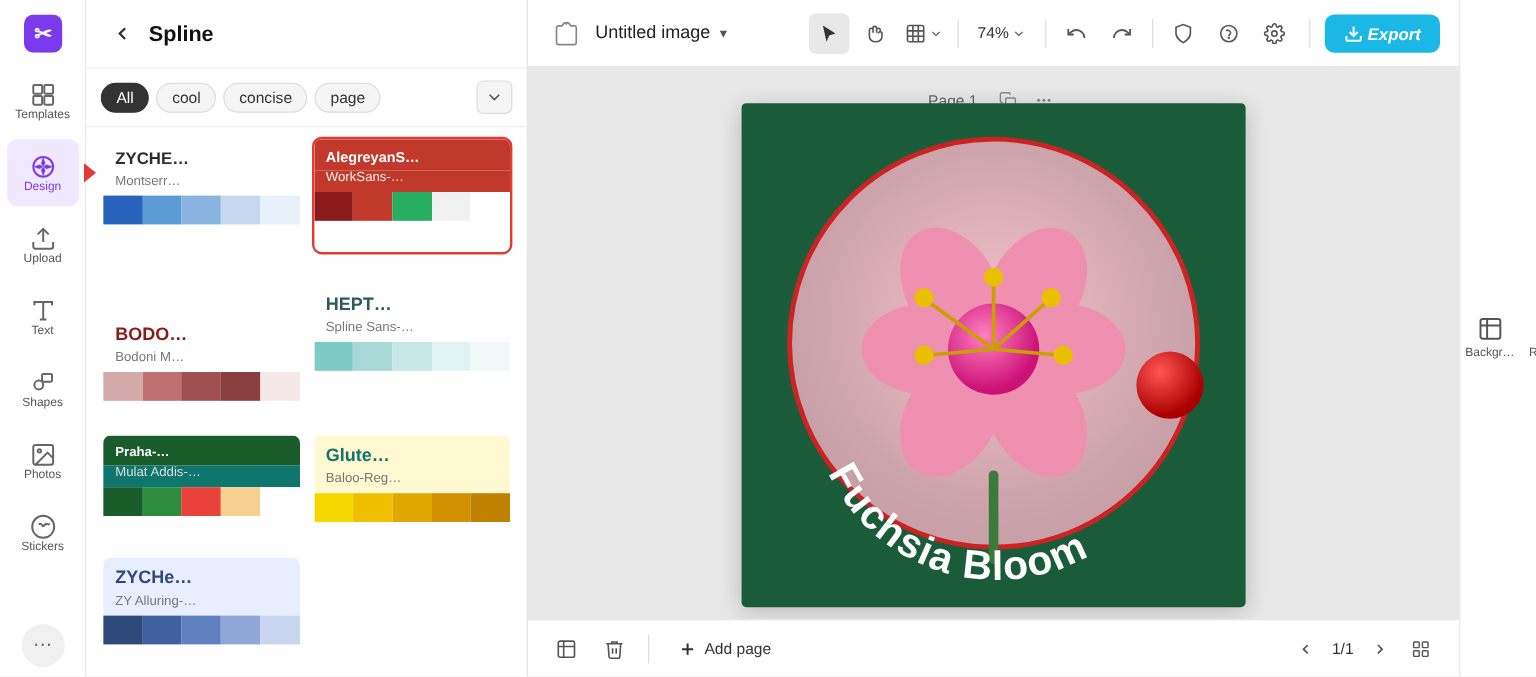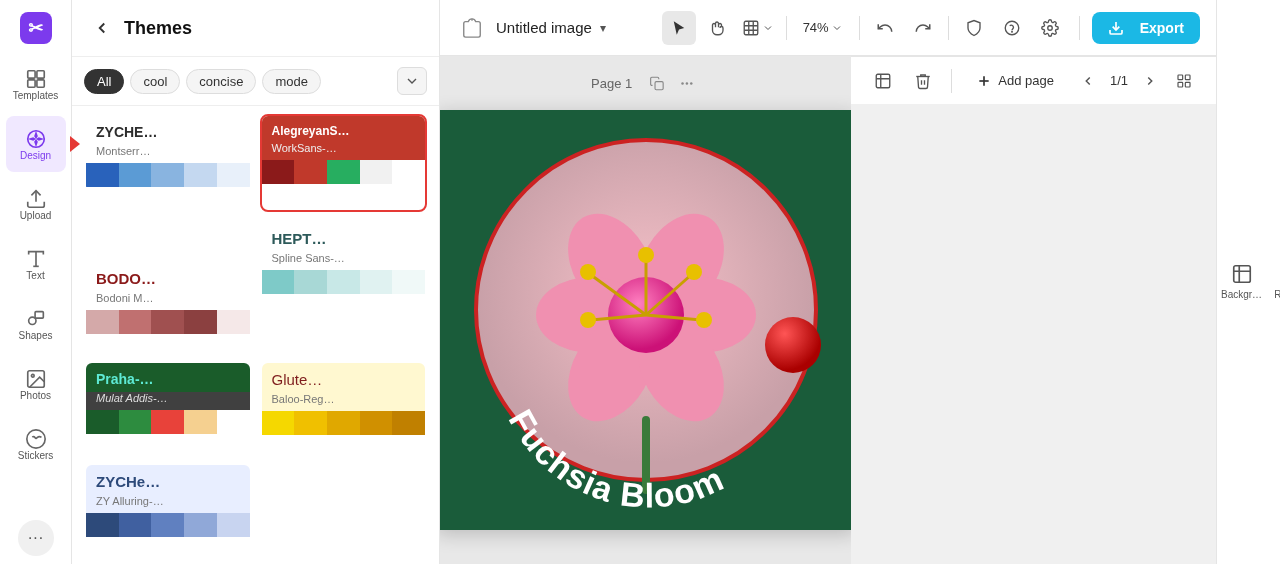--- a/index.html
+++ b/index.html
@@ -257,21 +257,22 @@
       background: #1bb8e5;
       color: #fff;
       border: none;
       border-radius: 8px;
       padding: 8px 16px;
       font-size: 14px;
       font-weight: 600;
       cursor: pointer;
       display: flex;
       align-items: center;
-      gap: 16px;
+      gap: 4px;
+      font-style: italic;
     }
 
     
     .canvas-area {
       flex: 1;
       background: #e8e8e8;
       display: flex;
       align-items: center;
       justify-content: center;
       position: relative;
@@ -479,28 +480,28 @@
   </div>
 </div>
 
 <div class="themes-panel">
   <div class="themes-header">
     <div class="back-btn">
       <svg width="18" height="18" viewBox="0 0 24 24" fill="none" stroke="#333" stroke-width="2.5">
           <polyline points="15,18 9,12 15,6"></polyline>
         </svg>
     </div>
-    <span class="themes-title">Themes</span>
+    <span class="themes-title">Spline</span>
   </div>
 
   <div class="filter-bar">
     <div class="filter-chip active">All</div>
     <div class="filter-chip">cool</div>
     <div class="filter-chip">concise</div>
-    <div class="filter-chip">mode</div>
+    <div class="filter-chip">page</div>
     <div class="filter-more">
       <svg width="16" height="16" viewBox="0 0 24 24" fill="none" stroke="#555" stroke-width="2">
           <polyline points="6,9 12,15 18,9"></polyline>
         </svg>
     </div>
   </div>
 
   <div class="themes-grid">
 
     <div class="theme-card" style="height:80px;overflow:hidden;">
@@ -534,45 +535,45 @@
         <div class="color-swatch" style="background:#d4a9a9;"></div>
         <div class="color-swatch" style="background:#c07070;"></div>
         <div class="color-swatch" style="background:#a05050;"></div>
         <div class="color-swatch" style="background:#8b4040;"></div>
         <div class="color-swatch" style="background:#f5e8e8;"></div>
       </div>
     </div>
 
 
     <div class="theme-card">
-      <div class="theme-card-header" style="background:#fff;color:#2d5a5a;font-size:15px;font-weight:800;">HEPT…</div>
+      <div class="theme-card-header" style="background:#fff;color:#2d5a5a;font-size:15px;font-weight:800;margin-top:15px;">HEPT…</div>
       <div class="theme-card-sub" style="background:#fff;">Spline Sans-…</div>
       <div class="theme-card-colors">
         <div class="color-swatch" style="background:#7ecac8;"></div>
         <div class="color-swatch" style="background:#a8d8d6;"></div>
         <div class="color-swatch" style="background:#c8e8e7;"></div>
         <div class="color-swatch" style="background:#e0f2f1;"></div>
         <div class="color-swatch" style="background:#f0f9f8;"></div>
       </div>
     </div>
 
     <div class="theme-card">
-      <div class="theme-card-header" style="background:#1a5c2a;color:#5eead4;font-size:14px;font-weight:800;">Praha-…</div>
-      <div class="theme-card-sub" style="background:#404040;color:#ddd;font-style:italic;">Mulat Addis-…</div>
+      <div class="theme-card-header" style="background:#1a5c2a;color:#ffffff;font-size:11px;font-weight:800;">Praha-…</div>
+      <div class="theme-card-sub" style="background:#0f766e;color:#ddd;">Mulat Addis-…</div>
       <div class="theme-card-colors">
         <div class="color-swatch" style="background:#1a5c2a;"></div>
         <div class="color-swatch" style="background:#2d8c3f;"></div>
         <div class="color-swatch" style="background:#e8423a;"></div>
         <div class="color-swatch" style="background:#f5d090;"></div>
         <div class="color-swatch" style="background:#fff;"></div>
       </div>
     </div>
 
     <div class="theme-card">
-      <div class="theme-card-header" style="background:#fff8d0;color:#7f1d1d;font-size:15px;font-weight:400;">Glute…</div>
+      <div class="theme-card-header" style="background:#fff8d0;color:#0f766e;font-size:15px;font-weight:700;">Glute…</div>
       <div class="theme-card-sub" style="background:#fff8d0;">Baloo-Reg…</div>
       <div class="theme-card-colors">
         <div class="color-swatch" style="background:#f5d800;"></div>
         <div class="color-swatch" style="background:#f0c000;"></div>
         <div class="color-swatch" style="background:#e0a800;"></div>
         <div class="color-swatch" style="background:#d09000;"></div>
         <div class="color-swatch" style="background:#c08000;"></div>
       </div>
     </div>
 
@@ -667,21 +668,21 @@
     <button class="export-btn">
       <svg width="16" height="16" viewBox="0 0 24 24" fill="none" stroke="#fff" stroke-width="2.5">
           <path d="M21 15v4a2 2 0 01-2 2H5a2 2 0 01-2-2v-4"></path>
           <polyline points="7,10 12,15 17,10"></polyline>
           <line x1="12" y1="15" x2="12" y2="3"></line>
         </svg>
       <span>Export</span>
     </button>
   </div>
 
-  <div style="flex:1;display:flex;overflow:hidden;">
+  <div style="flex:1;display:flex;flex-direction:column;overflow:hidden;">
     <div class="canvas-area">
 
       <div style="position:absolute;top:14px;left:50%;transform:translateX(-50%);display:flex;align-items:center;gap:12px;">
         <span style="font-size:13px;color:#666;">Page 1</span>
         <div style="display:flex;gap:4px;">
           <div style="width:26px;height:26px;display:flex;align-items:center;justify-content:center;cursor:pointer;color:#666;border-radius:4px;">
             <svg width="15" height="15" viewBox="0 0 24 24" fill="none" stroke="#888" stroke-width="1.8">
                 <rect x="9" y="9" width="13" height="13" rx="2"></rect>
                 <path d="M5 15H4a2 2 0 01-2-2V4a2 2 0 012-2h9a2 2 0 012 2v1"></path>
               </svg>

